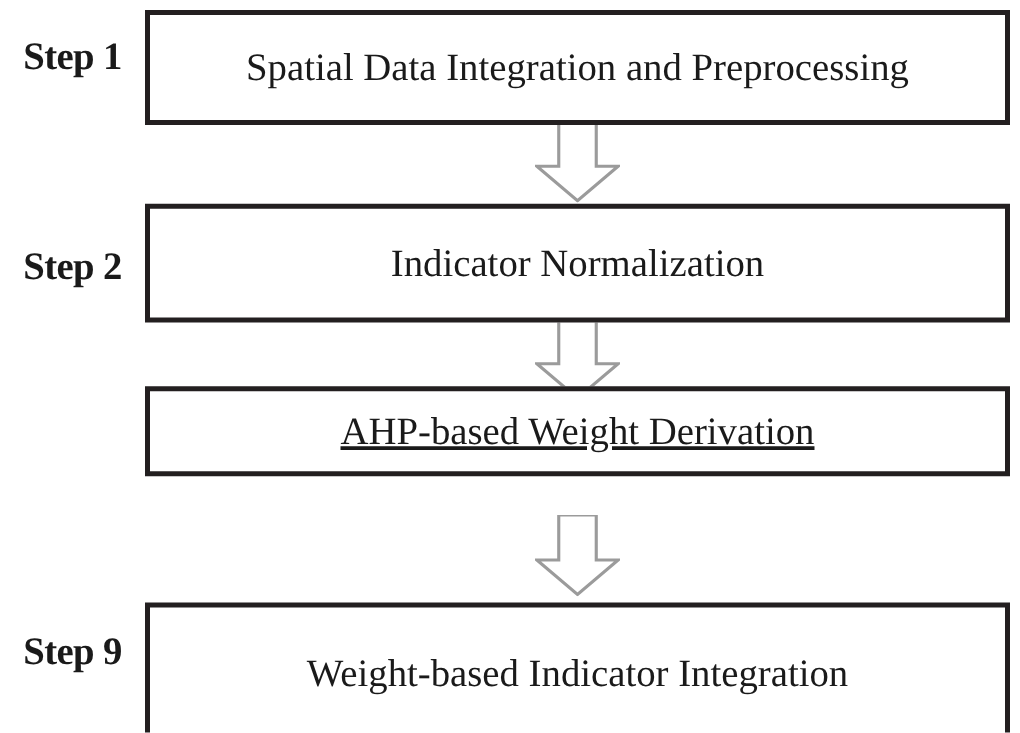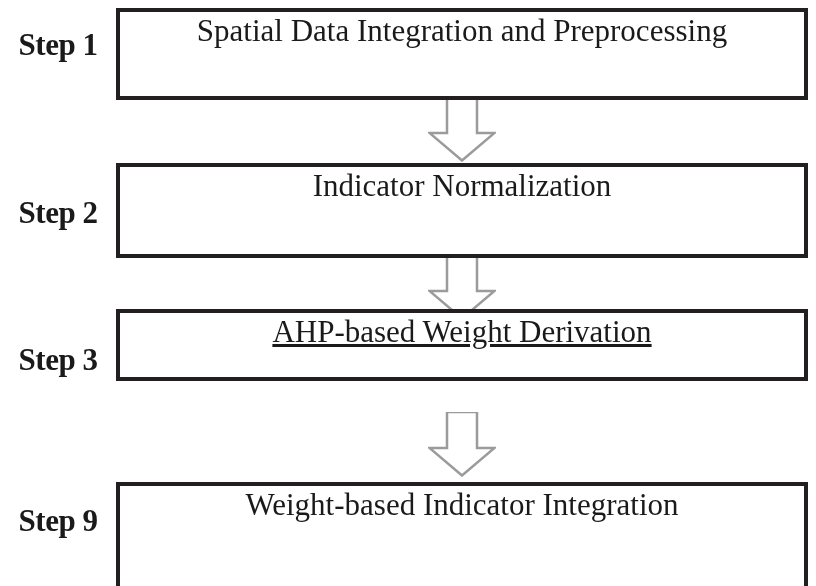--- a/index.html
+++ b/index.html
@@ -26,21 +26,21 @@
     color:var(--text);
     white-space:nowrap;
     letter-spacing:-0.5px;
   }
   .step-box{
     position:absolute;left:116px;width:692px;
     box-sizing:border-box;
     border:4px solid var(--box-border);
     background:#ffffff;
     display:flex;flex-direction:column;
-    align-items:center;
+    align-items:center;justify-content:center;
     font-size:31px;line-height:38px;color:var(--text);
     text-align:center;
     z-index:2;
   }
   .arrow{
     position:absolute;left:428px;width:68px;height:65px;
     z-index:1;
   }
   .arrow svg{display:block;width:68px;height:65px;}
   
@@ -72,21 +72,20 @@
   <div class="step-box box-2">
     <div>Indicator Normalization</div>
   </div>
 
   <span class="arrow arrow-2">
     <svg viewBox="0 0 68 65" xmlns="http://www.w3.org/2000/svg">
       <polygon points="19,0 49,0 49,36 66.5,36 34,63.5 1.5,36 19,36" fill="var(--arrow-fill)" stroke="var(--arrow-outline)" stroke-width="2.5" stroke-linejoin="miter"></polygon>
     </svg>
   </span>
 
-  <div class="step-label label-3">Step 3</div>
   <div class="step-box box-3">
     <div>AHP-based Weight Derivation</div>
   </div>
 
   <span class="arrow arrow-3">
     <svg viewBox="0 0 68 65" xmlns="http://www.w3.org/2000/svg">
       <polygon points="19,0 49,0 49,36 66.5,36 34,63.5 1.5,36 19,36" fill="var(--arrow-fill)" stroke="var(--arrow-outline)" stroke-width="2.5" stroke-linejoin="miter"></polygon>
     </svg>
   </span>
 

